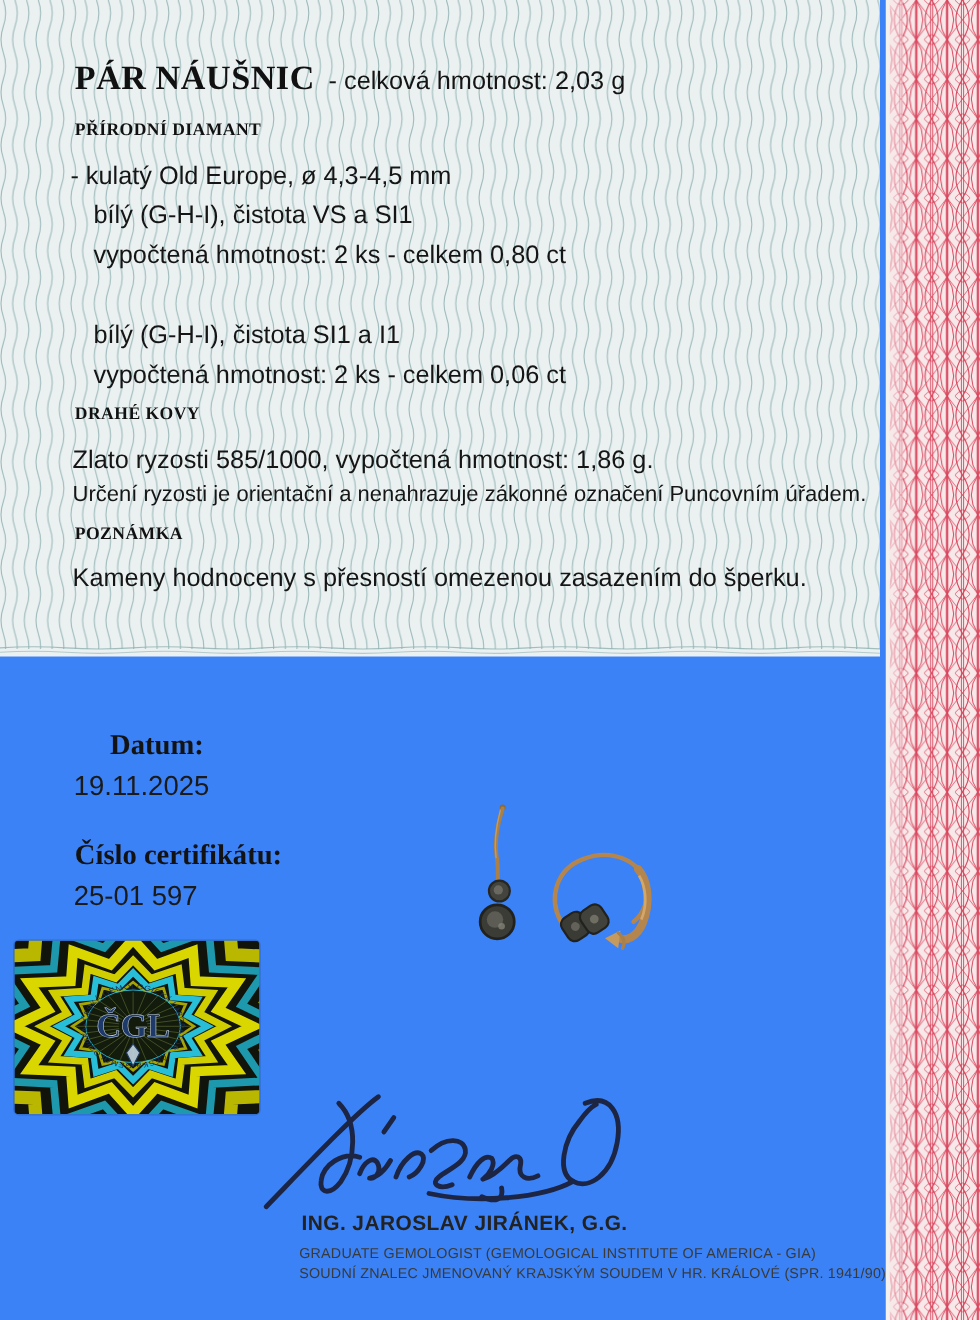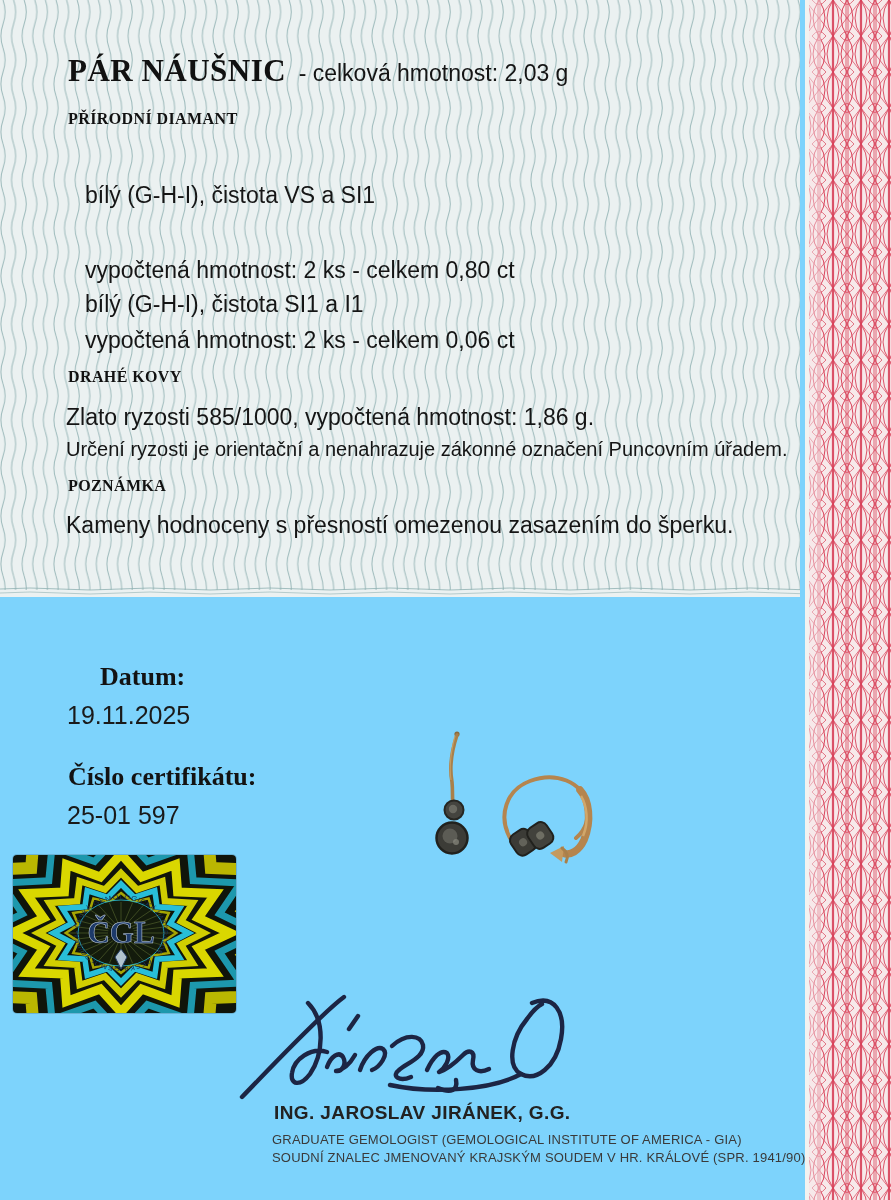--- a/index.html
+++ b/index.html
@@ -1,18 +1,18 @@
 <!DOCTYPE html>
 <html><head>
 <meta charset="utf-8">
 <style>
   html,body{margin:0;padding:0;background:#555;}
   .page{
     position:relative;width:891px;height:1200px;overflow:hidden;
-    background:#7dd3fc;
+    background:#3b82f6;
     font-family:"Liberation Sans",sans-serif;
     color:#161616;
   }
   .abs{position:absolute;}
   
   .title-main{font-family:"Liberation Serif",serif;font-weight:bold;font-size:31px;letter-spacing:.5px;color:#111;}
   .title-suffix{font-family:"Liberation Sans",sans-serif;font-weight:normal;font-size:23px;letter-spacing:0;color:#141414;}
   .h-serif{font-family:"Liberation Serif",serif;font-weight:bold;font-size:16px;letter-spacing:.4px;color:#111;}
   .body-line{font-size:23px;color:#151515;white-space:nowrap;}
   .note-small{font-size:20px;color:#151515;white-space:nowrap;}
@@ -61,22 +61,23 @@
     <rect x="4" y="0" width="12" height="1200" fill="#f7e9ea" opacity="0.45"></rect>
   </svg>
 
   <div class="abs" style="left:68px;top:53px;">
     <span class="title-main">PÁR NÁUŠNIC</span>
     <span class="title-suffix" style="margin-left:8px;">- celková hmotnost: 2,03 g</span>
   </div>
 
   <div class="abs h-serif" style="left:68px;top:110px;">PŘÍRODNÍ DIAMANT</div>
 
+  <div class="abs body-line" style="left:64px;top:146px;">- kulatý Old Europe, ø 4,3-4,5 mm</div>
   <div class="abs body-line" style="left:85px;top:182px;">bílý (G-H-I), čistota VS a SI1</div>
-  <div class="abs body-line" style="left:85px;top:218px;margin-top:39px;">vypočtená hmotnost: 2 ks - celkem 0,80 ct</div>
+  <div class="abs body-line" style="left:85px;top:218px;">vypočtená hmotnost: 2 ks - celkem 0,80 ct</div>
   <div class="abs body-line" style="left:85px;top:291px;">bílý (G-H-I), čistota SI1 a I1</div>
   <div class="abs body-line" style="left:85px;top:327px;">vypočtená hmotnost: 2 ks - celkem 0,06 ct</div>
 
   <div class="abs h-serif" style="left:68px;top:368px;">DRAHÉ KOVY</div>
   <div class="abs body-line" style="left:66px;top:404px;">Zlato ryzosti 585/1000, vypočtená hmotnost: 1,86 g.</div>
   <div class="abs note-small" style="left:66px;top:438px;">Určení ryzosti je orientační a nenahrazuje zákonné označení Puncovním úřadem.</div>
 
   <div class="abs h-serif" style="left:68px;top:477px;">POZNÁMKA</div>
   <div class="abs body-line" style="left:66px;top:512px;">Kameny hodnoceny s přesností omezenou zasazením do šperku.</div>
 

